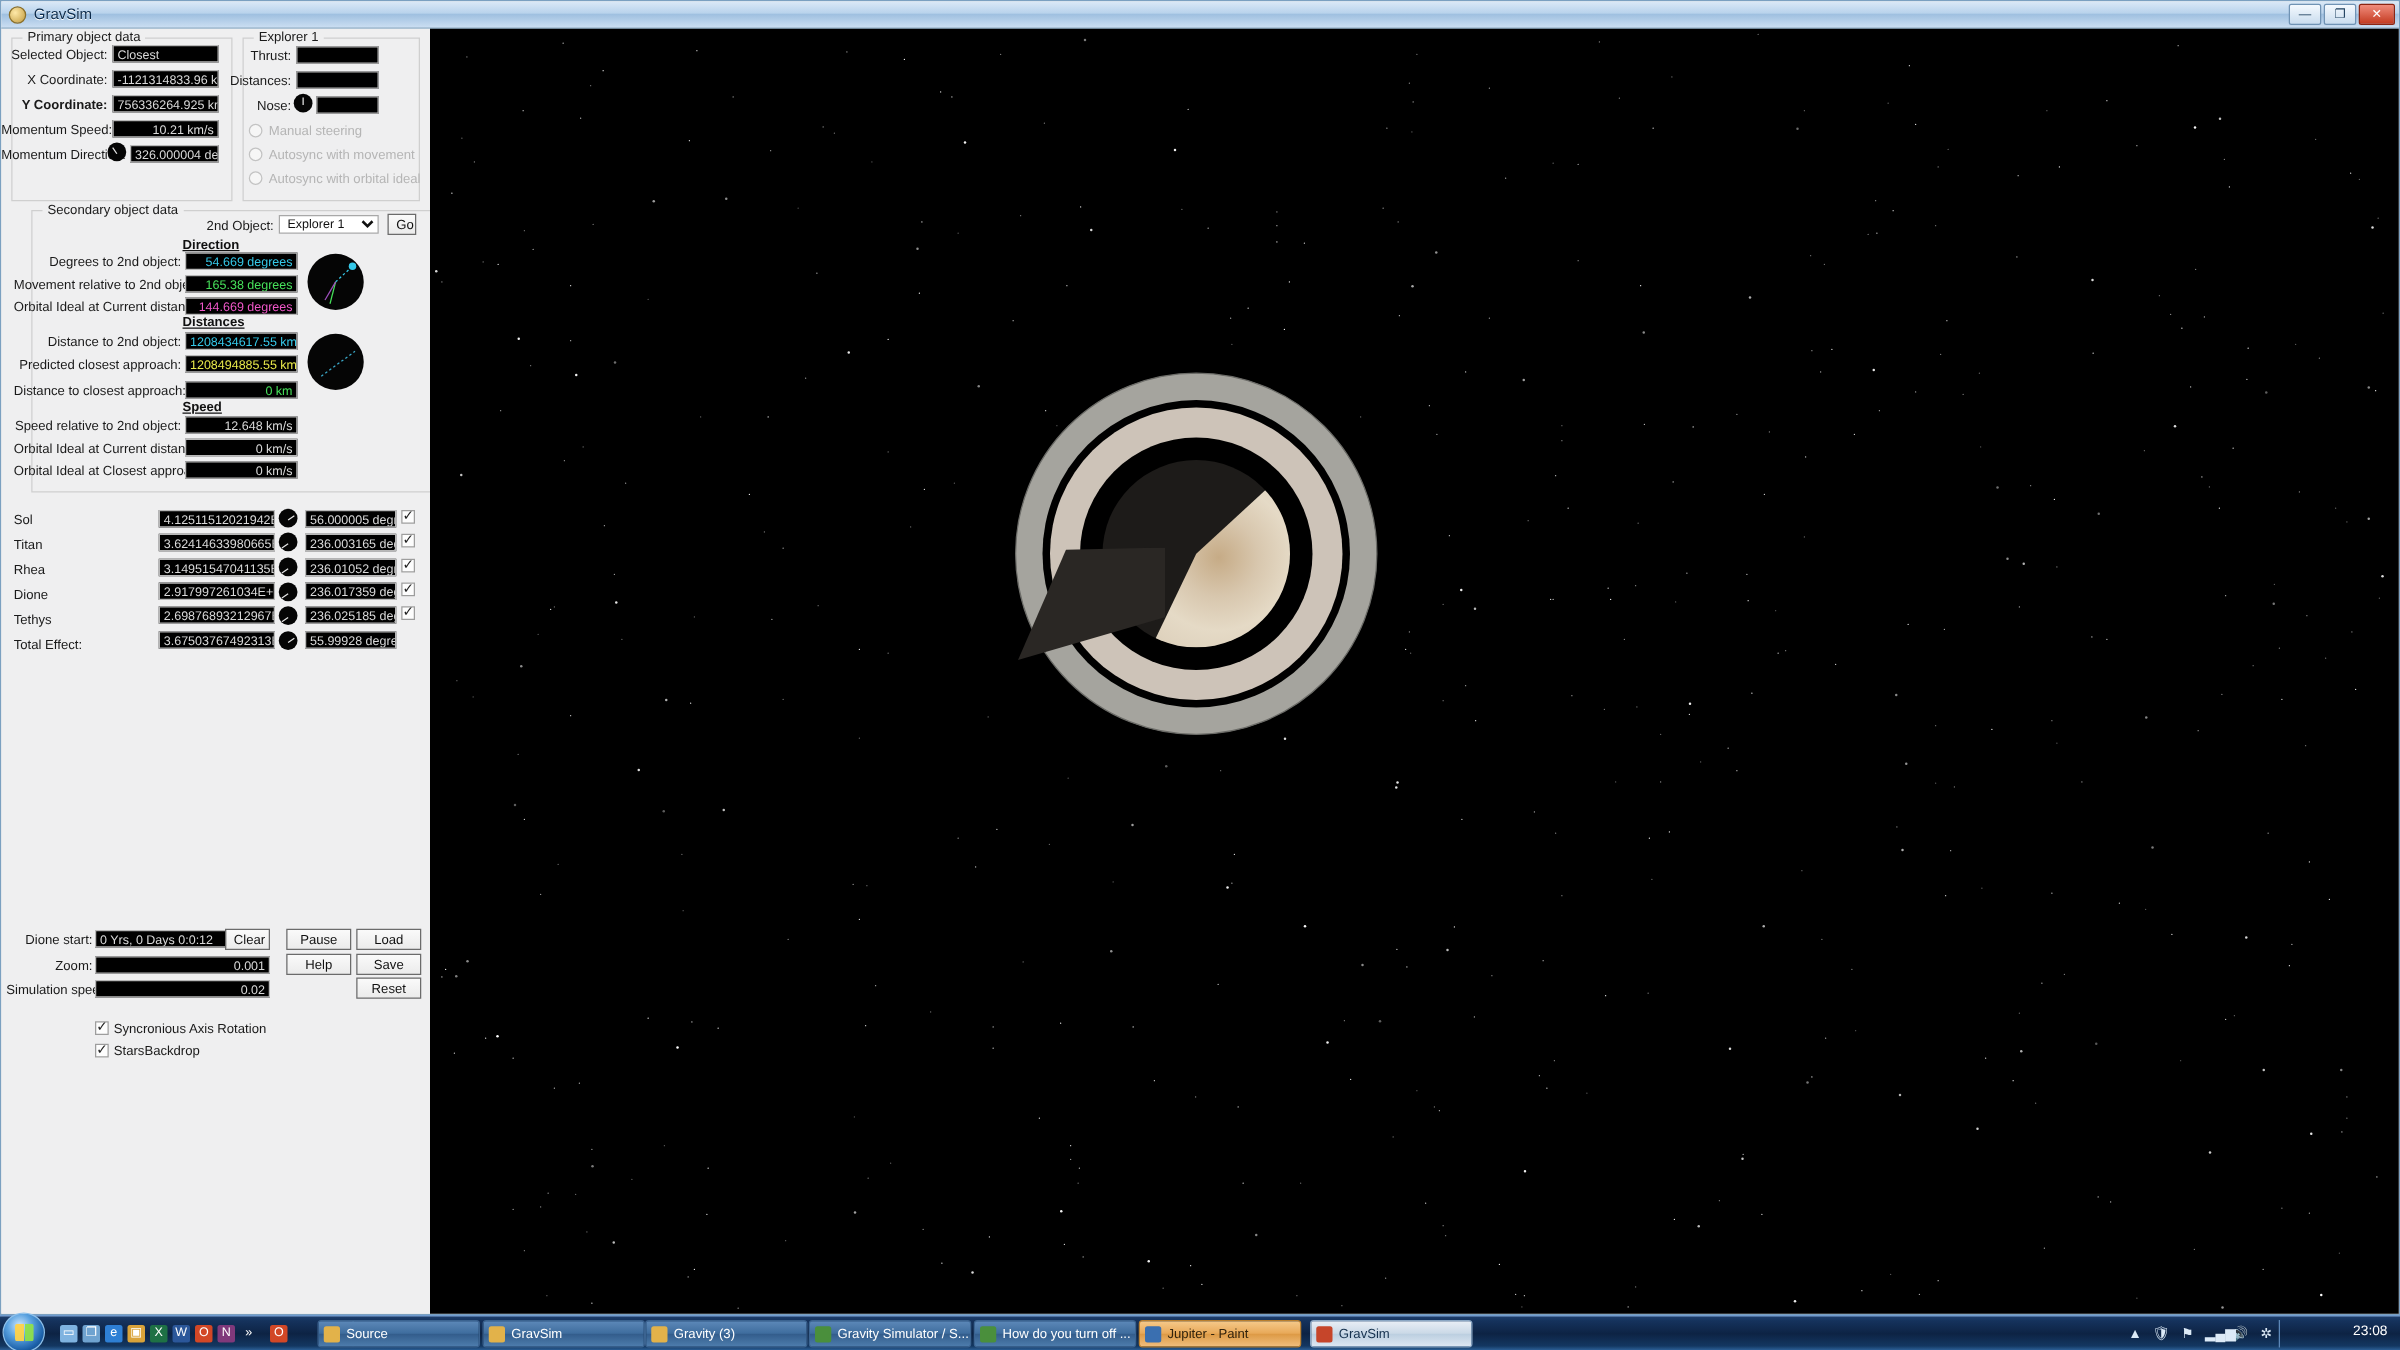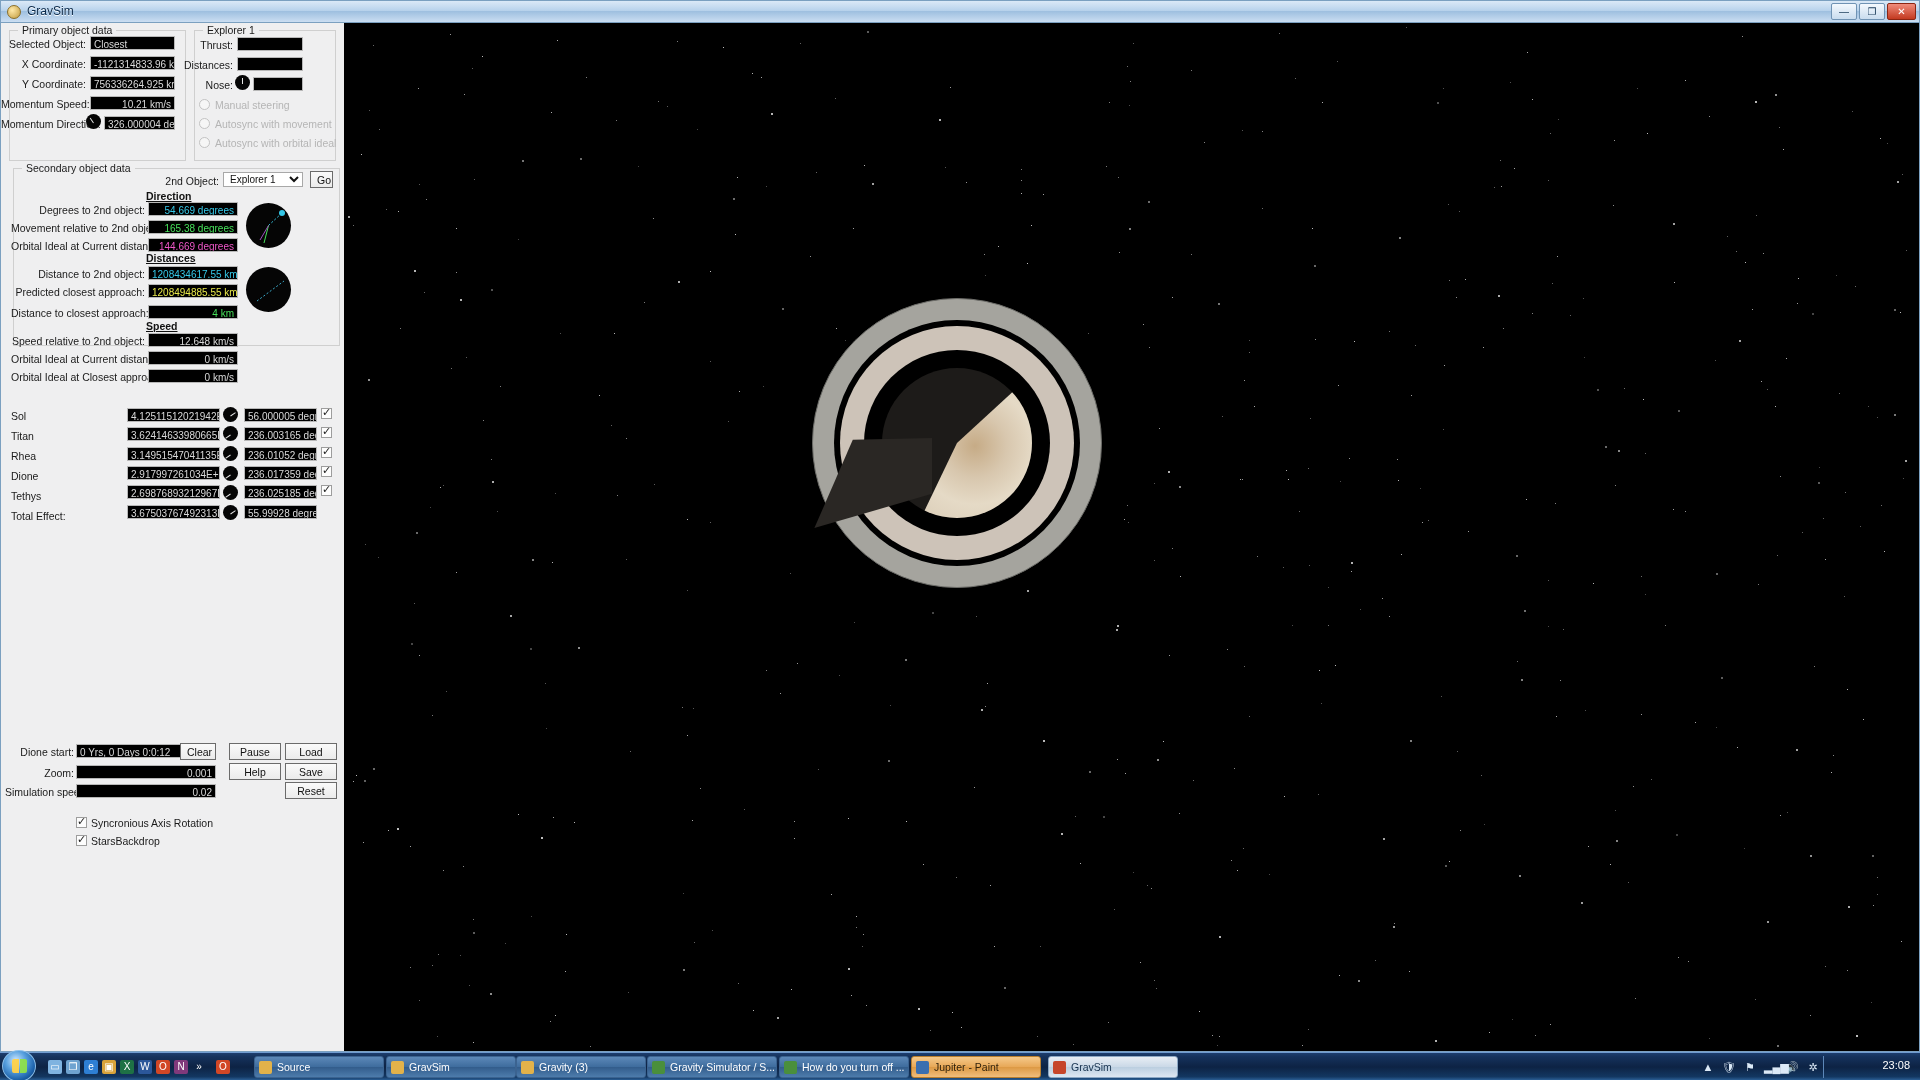--- a/index.html
+++ b/index.html
@@ -287,21 +287,21 @@
 
     <div class="group" style="left:8px; top:7px; width:177px; height:131px;">
       <span class="glabel">Primary object data</span>
     </div>
     <div class="lbl" style="left:0px; top:15px; width:85px;">Selected Object:</div>
     <div class="field left" style="left:89px; top:13px; width:85px;">Closest</div>
 
     <div class="lbl" style="left:0px; top:35px; width:85px;">X Coordinate:</div>
     <div class="field" style="left:89px; top:33px; width:85px;">-1121314833.96 km</div>
 
-    <div class="lbl" style="left:0px; top:55px; width:85px;">Y Coordinate:</div>
+    <div class="lbl" style="left:0px; top:55px; width:85px;font-weight:bold;">Y Coordinate:</div>
     <div class="field" style="left:89px; top:53px; width:85px;">756336264.925 km</div>
 
     <div class="lbl" style="left:0px; top:75px; width:85px;">Momentum Speed:</div>
     <div class="field" style="left:89px; top:73px; width:85px;">10.21 km/s</div>
 
     <div class="lbl" style="left:0px; top:95px; width:85px;">Momentum Direction:</div>
     <div class="dial d326" style="left:85px; top:91px;"></div>
     <div class="field" style="left:103px; top:93px; width:71px;">326.000004 degrees</div>
 
     <div class="group" style="left:193px; top:7px; width:142px; height:131px;">
@@ -317,21 +317,21 @@
     <div class="dial" style="left:234px; top:52px;"></div>
     <div class="field empty" style="left:252px; top:54px; width:50px;"></div>
 
     <div class="radio" style="left:198px; top:76px;"></div>
     <div class="radio-lbl" style="left:214px; top:76px;">Manual steering</div>
     <div class="radio" style="left:198px; top:95px;"></div>
     <div class="radio-lbl" style="left:214px; top:95px;">Autosync with movement</div>
     <div class="radio" style="left:198px; top:114px;"></div>
     <div class="radio-lbl" style="left:214px; top:114px;">Autosync with orbital ideal</div>
 
-    <div class="group" style="left:12px; top:145px; width:327px; height:178px;">
+    <div class="group" style="left:24px; top:145px; width:327px; height:226px;">
       <span class="glabel">Secondary object data</span>
     </div>
 
     <div class="lbl" style="left:148px; top:152px; width:70px;">2nd Object:</div>
     <select class="combo" style="left:222px; top:149px; width:80px;">
       <option>Explorer 1</option>
     </select>
     <button class="btn" style="left:309px; top:148px; width:23px; height:17px;">Go</button>
 
     <div class="underline-head" style="left:145px; top:167px;">Direction</div>
@@ -356,21 +356,21 @@
 
     <div class="underline-head" style="left:145px; top:229px;">Distances</div>
 
     <div class="lbl" style="left:10px; top:245px; width:134px;">Distance to 2nd object:</div>
     <div class="field c-cyan" style="left:147px; top:243px; width:90px;">1208434617.55 km</div>
 
     <div class="lbl" style="left:10px; top:263px; width:134px;">Predicted closest approach:</div>
     <div class="field c-yel" style="left:147px; top:261px; width:90px;">1208494885.55 km</div>
 
     <div class="lbl" style="left:10px; top:284px; width:134px;">Distance to closest approach:</div>
-    <div class="field c-green" style="left:147px; top:282px; width:90px;">4 km</div>
+    <div class="field c-green" style="left:147px; top:282px; width:90px;">0 km</div>
 
     <div class="graphdisc" style="left:245px; top:244px; width:45px; height:45px;">
       <svg width="45" height="45" viewBox="0 0 45 45">
         <line x1="11" y1="34" x2="38" y2="14" stroke="#3aa8c8" stroke-width="1" stroke-dasharray="2 2"></line>
       </svg>
     </div>
 
     <div class="underline-head" style="left:145px; top:297px;">Speed</div>
 
     <div class="lbl" style="left:10px; top:312px; width:134px;">Speed relative to 2nd object:</div>

